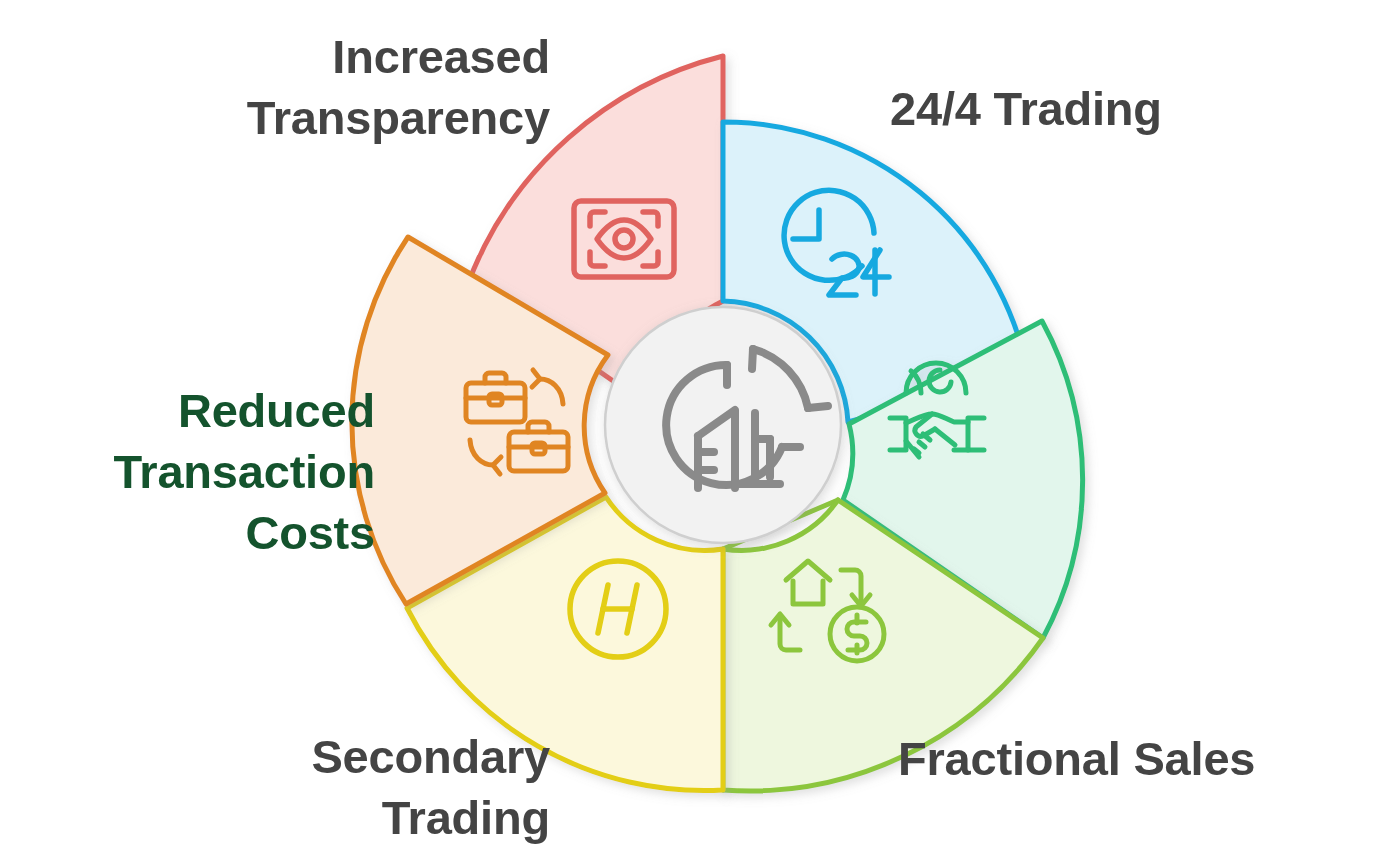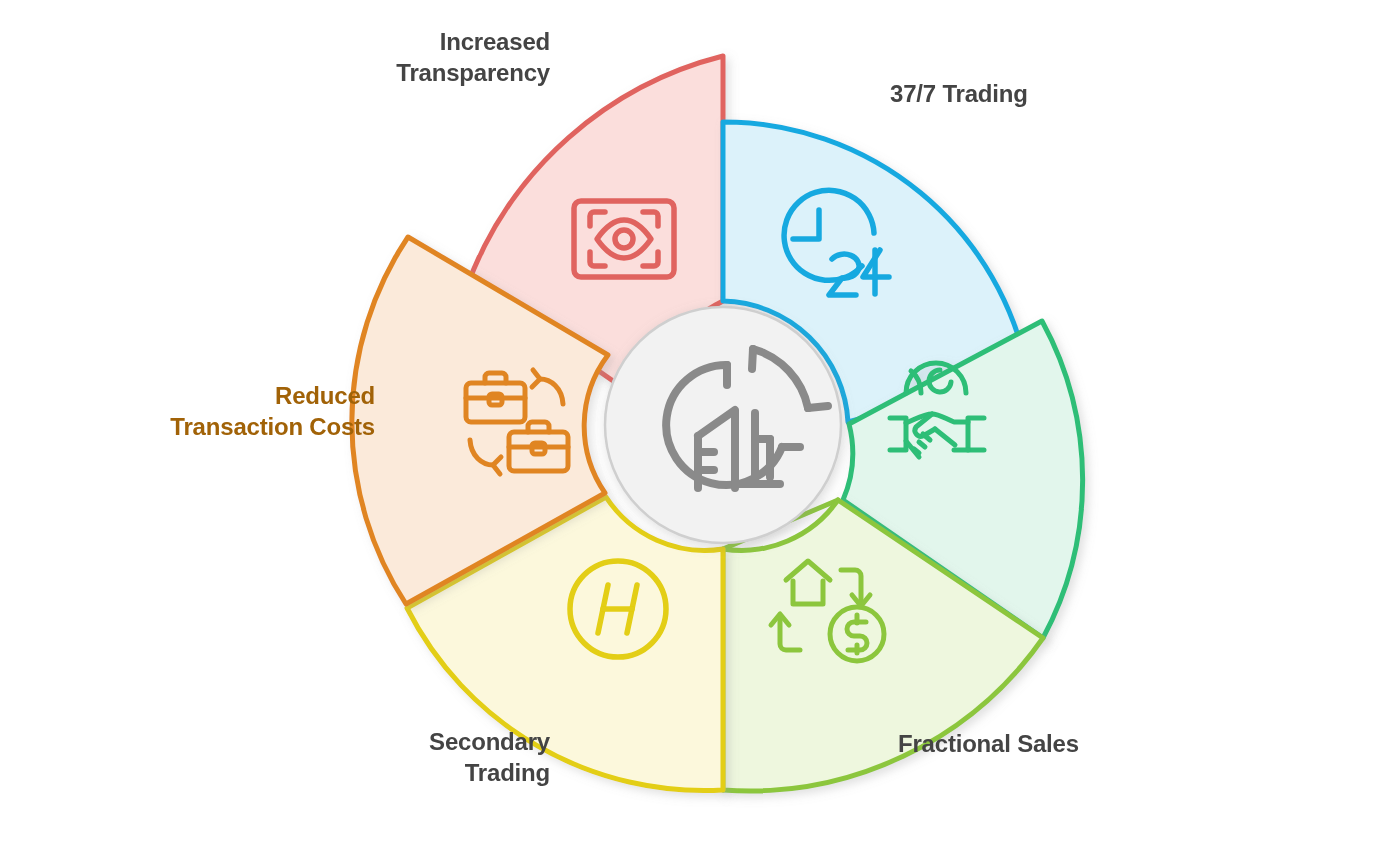--- a/index.html
+++ b/index.html
@@ -24,21 +24,21 @@
     position: absolute;
     left: 0;
     top: 0;
     width: 1400px;
     height: 850px;
   }
   .label {
     position: absolute;
     color: #444444;
     font-weight: bold;
-    font-size: 24px;
+    font-size: 47px;
     line-height: 1.30;
     letter-spacing: -0.2px;
     white-space: pre-line;
   }
   .lbl-transparency { left: 120px;  top: 26px;  width: 430px; text-align: right; }
   .lbl-trading      { left: 890px;  top: 78px;  width: 420px; text-align: left; }
   .lbl-global       { left: 1082px; top: 380px; width: 300px; text-align: left; }
   .lbl-fractional   { left: 898px;  top: 728px; width: 400px; text-align: left; }
   .lbl-secondary    { left: 160px;  top: 726px; width: 390px; text-align: right; }
   .lbl-reduced      { left: 10px;   top: 380px; width: 365px; text-align: right; }
@@ -163,24 +163,24 @@
         <path d="M755 439 h15"></path>
         <path d="M770 439 v38"></path>
         <path d="M735 484 h45"></path>
       </g>
     </g>
   </svg>
 
   <div class="label lbl-transparency" style="color: rgb(68, 68, 68);">Increased
 Transparency</div>
 
-  <div class="label lbl-trading" style="color: rgb(68, 68, 68);">37/7 Trading</div>
+  <div class="label lbl-trading" style="color: rgb(68, 68, 68);">24/4 Trading</div>
 
 
   <div class="label lbl-fractional" style="color: rgb(68, 68, 68);">Fractional Sales</div>
 
   <div class="label lbl-secondary" style="color: rgb(68, 68, 68);">Secondary
 Trading</div>
 
-  <div class="label lbl-reduced" style="color: #a16207;">Reduced
+  <div class="label lbl-reduced" style="color: #14532d;">Reduced
 Transaction Costs</div>
 
 </div>
 
 </body></html>

